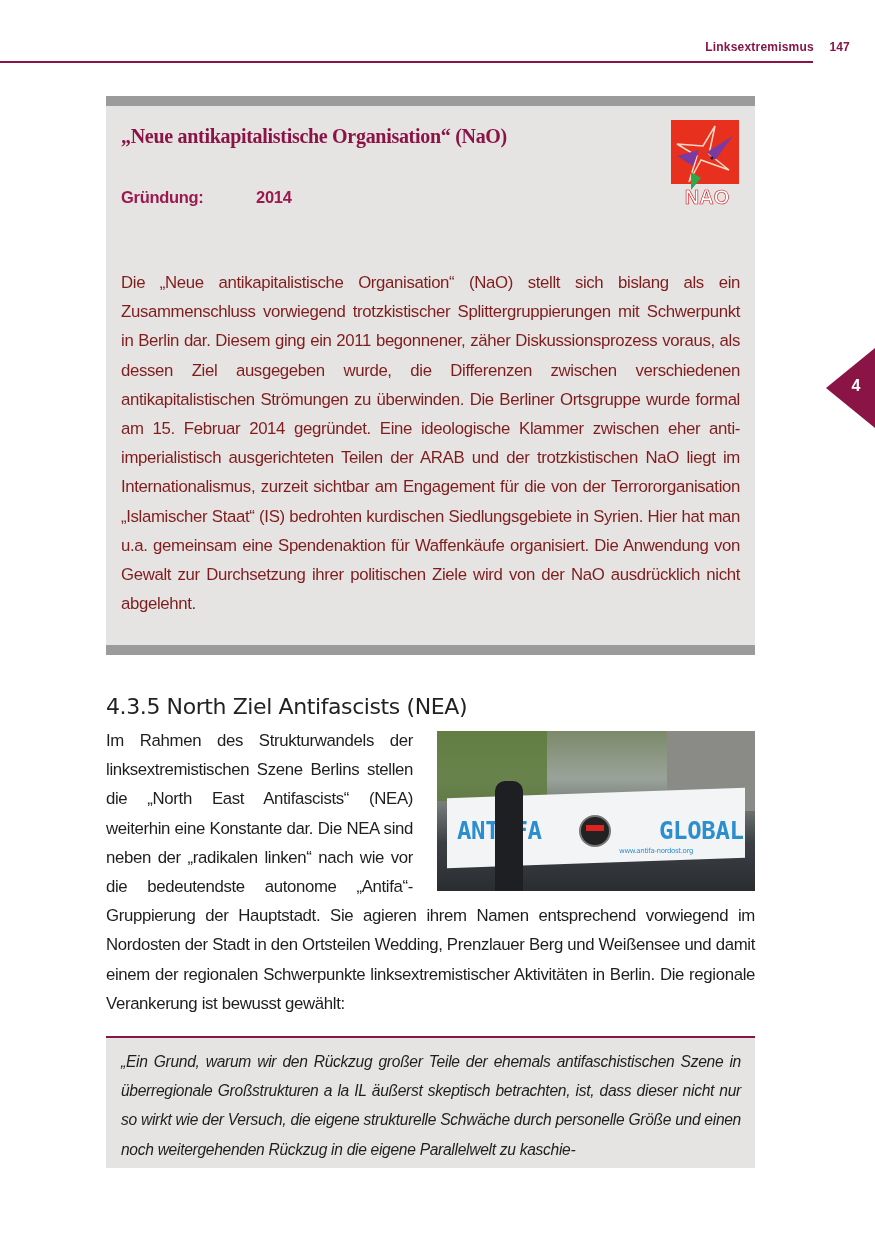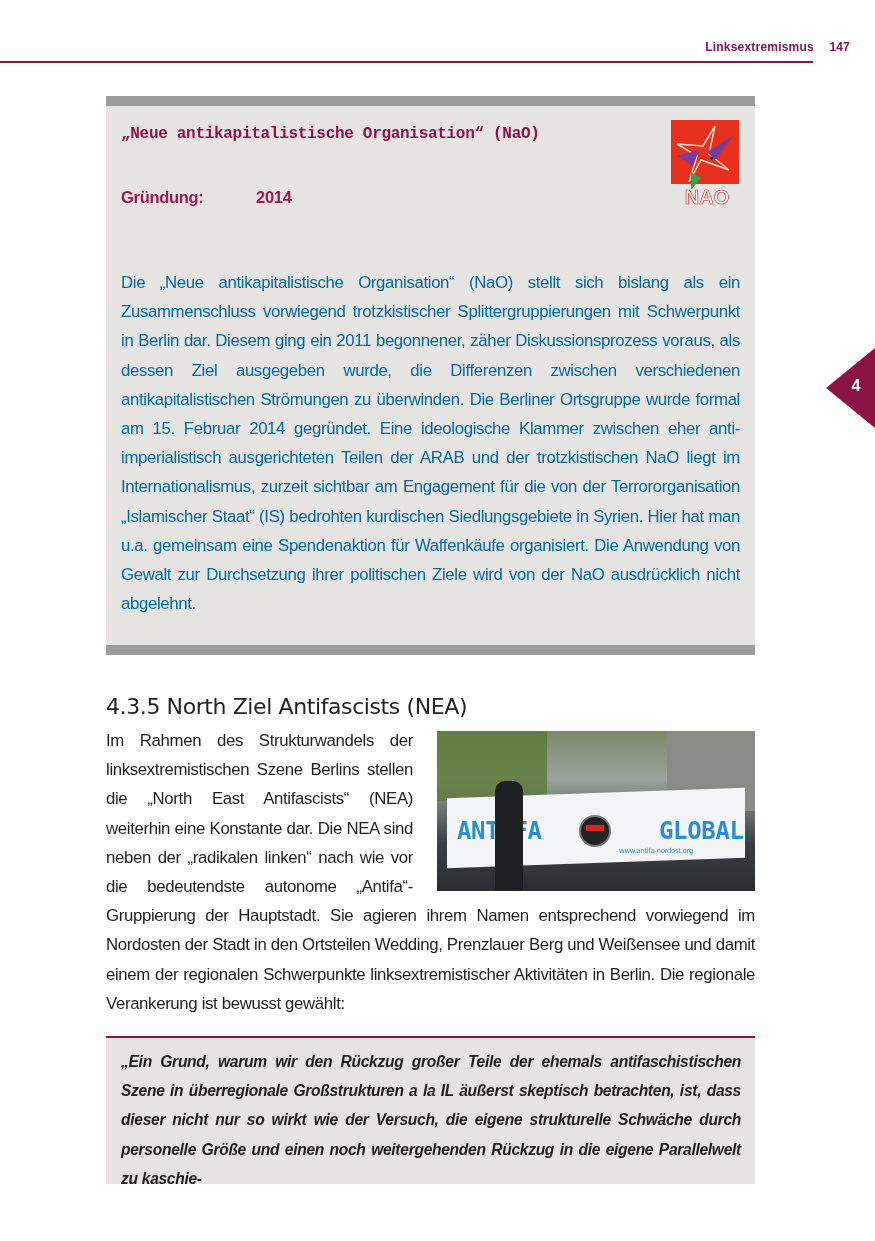--- a/index.html
+++ b/index.html
@@ -24,49 +24,49 @@
     position:absolute; left:848px; top:377px; width:16px; text-align:center;
     color:#ffffff; font-weight:bold; font-size:16px;
   }
   .info-box {
     position:absolute; left:106px; top:96px; width:649px; height:559px;
     background:#e6e3e3; border-top:10px solid #9b9b9b; border-bottom:10px solid #9b9b9b;
     box-sizing:border-box; color:#9a1a4f;
   }
   .info-title {
     position:absolute; left:15px; top:19px;
-    font-size:16px; font-weight:bold; color:#8a1446;
-    font-family:Liberation Mono, monospace; letter-spacing:-0.3px;
+    font-size:20px; font-weight:bold; color:#8a1446;
+    font-family:Liberation Serif, serif; letter-spacing:-0.3px;
   }
   .logo {
     position:absolute; left:565px; top:14px; width:68px; height:64px; background:#e8301f;
   }
   .facts { position:absolute; left:15px; top:77px; font-size:16.5px; color:#9a1a4f; line-height:29px; letter-spacing:-0.3px;font-weight:bold; }
   .fact-row { display:flex; }
   .fact-label { width:135px; }
   .fact-val { margin-right:29px; }
   .info-body {
     position:absolute; left:15px; top:162px; width:619px;
-    font-size:16.8px; line-height:29.2px; color:#0369a1; text-align:justify; letter-spacing:-0.35px;
+    font-size:16.8px; line-height:29.2px; color:#7f1d1d; text-align:justify; letter-spacing:-0.35px;
   }
   .section-heading {
     position:absolute; left:106px; top:694px; font-size:22px; color:#222;
     font-family:"DejaVu Sans", sans-serif; font-weight:normal; letter-spacing:-0.4px;
   }
   .para-wrap {
     position:absolute; left:106px; top:726px; width:649px;
     font-size:16.8px; line-height:29.2px; color:#1e1e1e; text-align:justify; letter-spacing:-0.35px;
   }
   .photo {
     float:right; width:318px; height:160px; margin:5px 0 8px 24px; position:relative; overflow:hidden;
     background:linear-gradient(180deg,#7c8a6a 0%, #9aa39a 30%, #3b3f44 70%, #2a2d30 100%);
   }
   .quote-box {
-    position:absolute; left:106px; top:1036px; width:649px; height:148px;
-    background:#e6e3e3; border-top:2px solid #8a1446; box-sizing:border-box;font-weight:bold;
+    position:absolute; left:106px; top:1036px; width:649px; height:132px;
+    background:#e6e3e3; border-top:2px solid #8a1446; box-sizing:border-box;
   }
   .quote-text {
     position:absolute; left:15px; top:9px; width:620px;
     font-size:15.6px; line-height:29.2px; font-style:italic; color:#1e1e1e; text-align:justify; letter-spacing:-0.3px;
   }
 </style>
 </head>
 <body>
 
 <div class="running-head">

